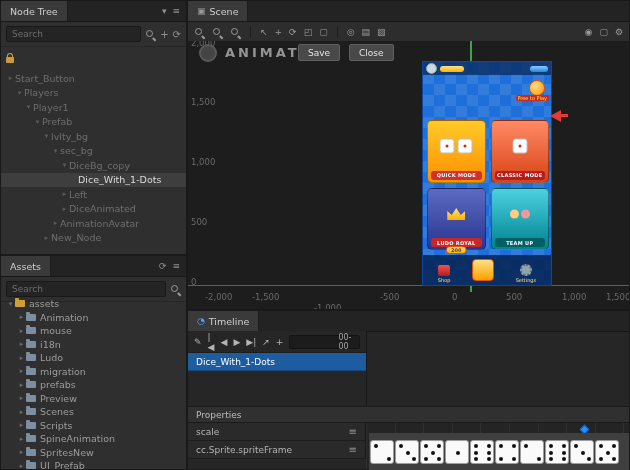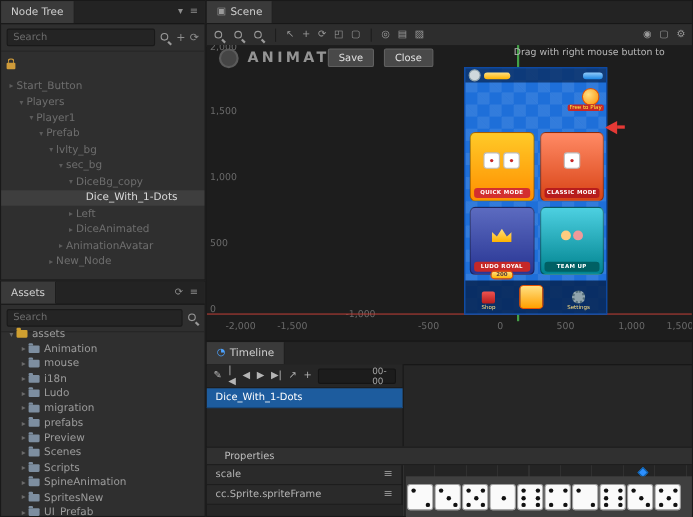--- a/index.html
+++ b/index.html
@@ -78,21 +78,21 @@
   .trackrow{height:17px;background:#1d5c9e;color:#fff;font-size:9px;display:flex;align-items:center;padding:0 8px;border-bottom:1px solid #17497e;}
   .tl-right{position:absolute;left:178px;top:20px;right:0;height:75px;background:#212121;}
   .tl-ruler{position:relative;height:15px;background:#2b2b2b;border-bottom:1px solid #161616;
     background-image:repeating-linear-gradient(90deg,#3c3c3c 0 1px,transparent 1px 14.3px);}
   .tl-ruler .rlab{position:absolute;top:3px;font-size:8px;color:#8d8d8d;}
   .gridband{position:relative;background-color:#222;
     background-image:repeating-linear-gradient(90deg,#353535 0 1px,transparent 1px 28.6px),repeating-linear-gradient(90deg,#2a2a2a 0 1px,transparent 1px 14.3px);}
   .trackband{height:17px;border-bottom:1px solid #191919;}
   .emptyband{height:42px;}
   .kf{position:absolute;width:7px;height:7px;background:#2e90ff;border:1px solid #0d5faa;transform:rotate(45deg);box-sizing:border-box;}
-  .propsbar{position:absolute;left:0;top:95px;right:0;height:17px;background:#303030;border-top:1px solid #1b1b1b;border-bottom:1px solid #1b1b1b;display:flex;align-items:center;padding:0 16px;font-size:9px;color:#bdbdbd;box-sizing:border-box;}
+  .propsbar{position:absolute;left:0;top:95px;right:0;height:17px;background:#303030;border-top:1px solid #1b1b1b;border-bottom:1px solid #1b1b1b;display:flex;align-items:center;padding:0 8px;font-size:9px;color:#bdbdbd;box-sizing:border-box;}
   .proprow{position:absolute;left:0;width:178px;height:18px;background:#2a2a2a;border-bottom:1px solid #1d1d1d;border-right:1px solid #171717;display:flex;align-items:center;padding:0 8px;font-size:9px;color:#b5b5b5;box-sizing:border-box;}
   .proprow .ham{margin-left:auto;color:#8f8f8f;font-size:10px;}
   .rightgrid{position:absolute;left:178px;top:112px;right:0;bottom:0;background-color:#242424;
     background-image:repeating-linear-gradient(90deg,#303030 0 1px,transparent 1px 28.6px);}
   .dicestrip{position:absolute;left:181px;top:122px;right:0;height:38px;background:#3f3f3f;display:flex;align-items:center;gap:1px;padding:0 1px;overflow:hidden;}
   .dtile{width:24px;height:24px;background:#fafafa;border-radius:3px;position:relative;flex:none;border:1px solid #9e9e9e;box-sizing:border-box;}
   .dot{position:absolute;width:4px;height:4px;border-radius:50%;background:#111;}
   .glyph{font-size:9px;color:#9a9a9a;}
   .tl-tab-icon{color:#4da3ff;font-size:9px;}
 </style>
@@ -280,32 +280,31 @@
       <span class="glyph">⚙</span>
     </div>
     <div class="canvas">
       <div class="axis-x"></div>
       <div class="axis-y"></div>
       <div class="axis-y2"></div>
       <div class="scircle"></div>
       <div class="animate">ANIMATE</div>
       <div class="btn" style="left:110px;">Save</div>
       <div class="btn" style="left:161px;">Close</div>
-      <div class="hint">Drag with right mouse button to</div>
       <div id="v-ruler">
           <div class="rl" style="left: 3px; top: -3px;">2,000</div>
           <div class="rl" style="left: 3px; top: 56px;">1,500</div>
           <div class="rl" style="left: 3px; top: 116px;">1,000</div>
           <div class="rl" style="left: 3px; top: 176px;">500</div>
           <div class="rl" style="left: 3px; top: 236px;">0</div>
         </div>
       <div id="h-ruler">
           <div class="rl" style="left: 4px; top: 251px; margin-left: 13px;">-2,000</div>
           <div class="rl" style="left: 64px; top: 251px;">-1,500</div>
-          <div class="rl" style="left: 126px; top: 240px;">-1,000</div>
+          <div class="rl" style="left: 126px; top: 262px;">-1,000</div>
           <div class="rl" style="left: 192px; top: 251px;">-500</div>
           <div class="rl" style="left: 264px; top: 251px;">0</div>
           <div class="rl" style="left: 318px; top: 251px;">500</div>
           <div class="rl" style="left: 374px; top: 251px;">1,000</div>
           <div class="rl" style="left: 418px; top: 251px;">1,500</div>
         </div>
 
       <div class="preview">
         <div class="ptop">
           <span class="avatar"></span>

